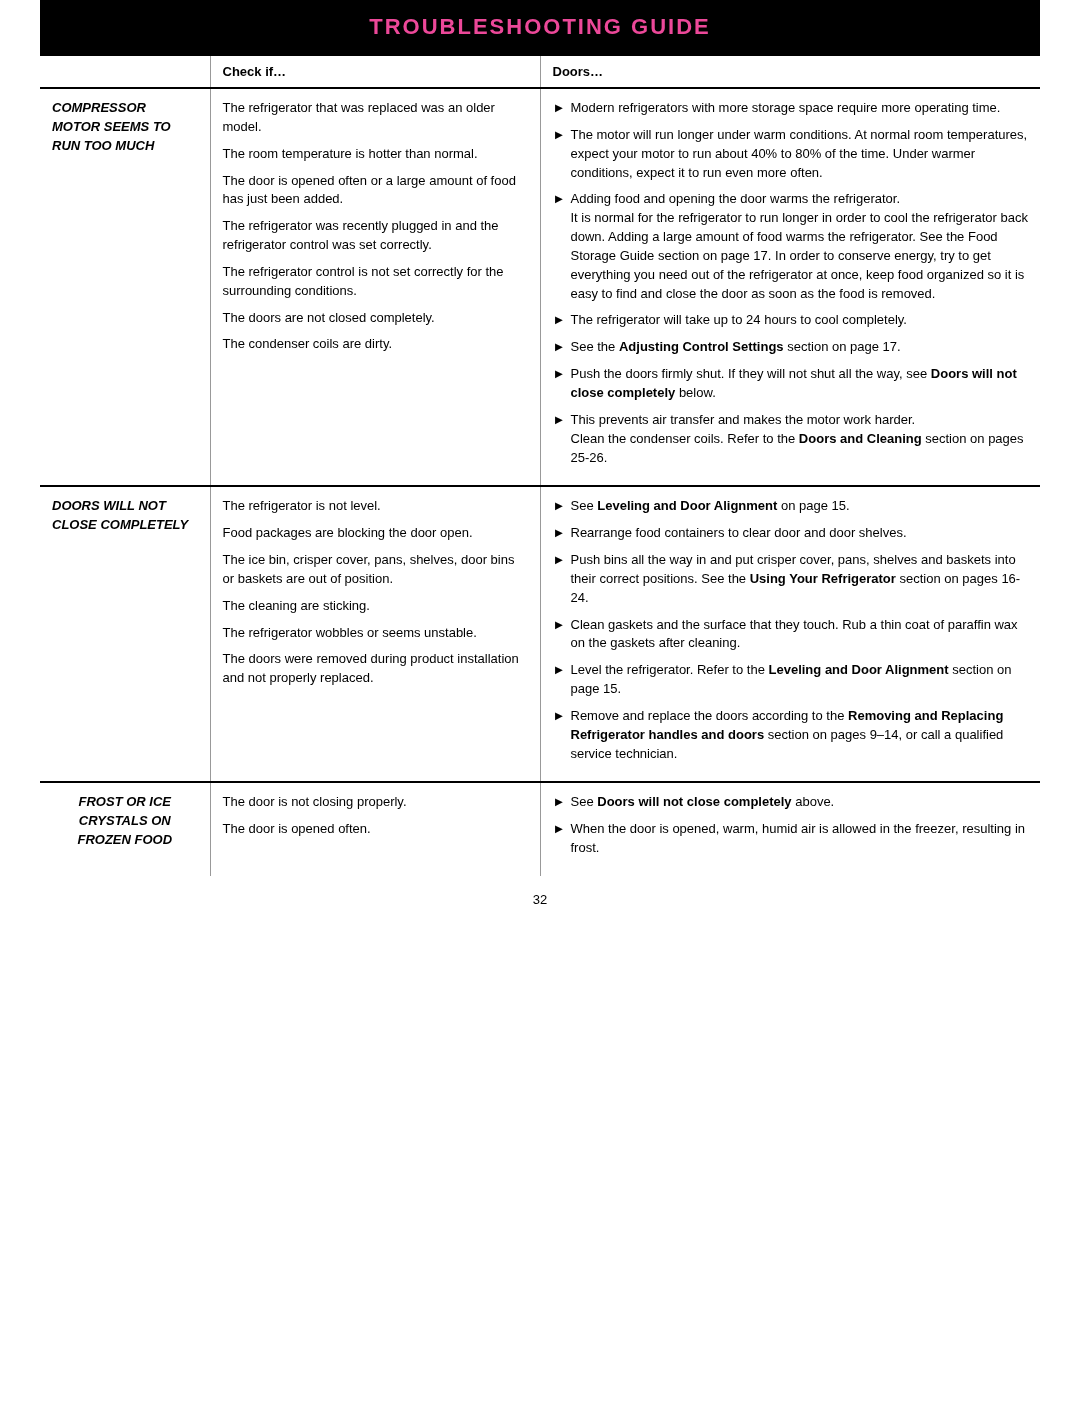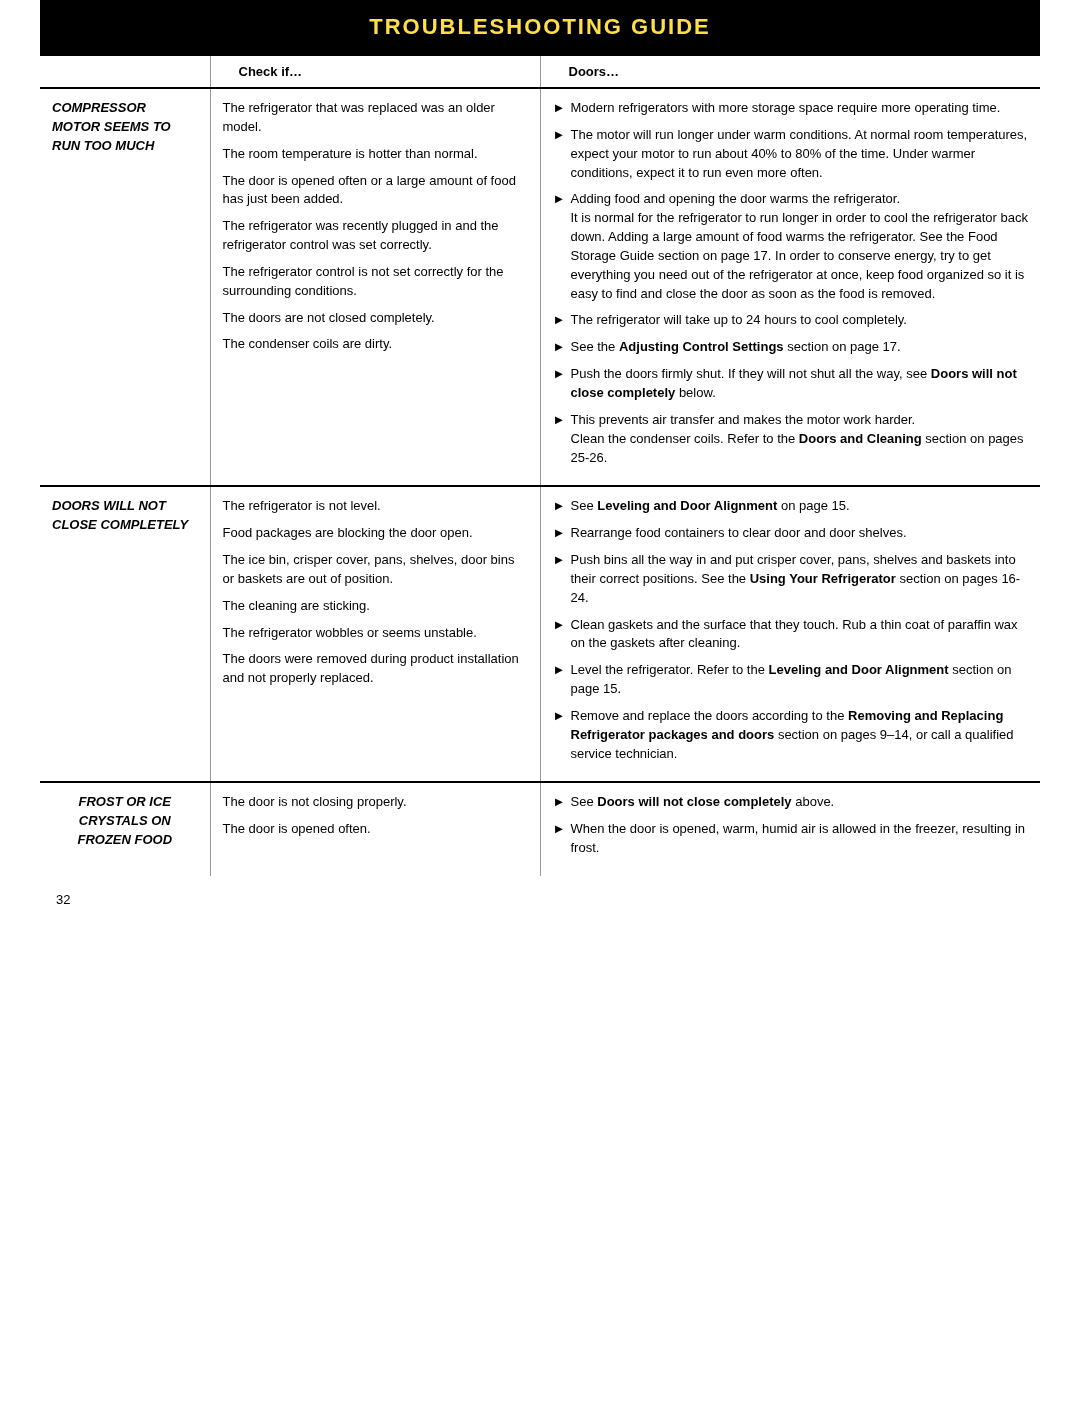--- a/index.html
+++ b/index.html
@@ -12,21 +12,21 @@
       min-height: 1405px;
     }
 
     .page-wrapper {
       width: 1080px;
       padding: 0 40px 40px 40px;
     }
 
     .title-bar {
       background: #000;
-      color: #fde047;
+      color: #ec4899;
       text-align: center;
       padding: 14px 20px;
       margin-bottom: 0;
     }
 
     .title-bar h1 {
       font-size: 22px;
       font-weight: 900;
       letter-spacing: 2px;
       text-transform: uppercase;
@@ -34,21 +34,21 @@
 
     .guide-table {
       width: 100%;
       border-collapse: collapse;
       margin-top: 0;
     }
 
     .guide-table th {
       border-top: 2px solid #000;
       border-bottom: 2px solid #000;
-      padding: 8px 28px;
+      padding: 8px 12px;
       text-align: left;
       font-weight: bold;
       font-size: 13px;
     }
 
     .guide-table td {
       padding: 10px 12px;
       vertical-align: top;
       font-size: 13px;
       line-height: 1.45;
@@ -92,21 +92,21 @@
 
     .check-item {
       margin-bottom: 8px;
     }
 
     .then-item {
       margin-bottom: 8px;
     }
 
     .page-number {
-      text-align: left;
+      text-align: center;
       padding: 16px;
       font-size: 13px;
     }
 
     b, strong {
       font-weight: bold;
     }
   </style>
 </head>
 <body>
@@ -193,21 +193,21 @@
             <div class="then-item bullet">
               <span class="bullet-arrow">►</span>
               <span class="bullet-text">Clean gaskets and the surface that they touch. Rub a thin coat of paraffin wax on the gaskets after cleaning.</span>
             </div>
             <div class="then-item bullet">
               <span class="bullet-arrow">►</span>
               <span class="bullet-text">Level the refrigerator. Refer to the <strong>Leveling</strong> <strong>and Door Alignment</strong> section on page 15.</span>
             </div>
             <div class="then-item bullet">
               <span class="bullet-arrow">►</span>
-              <span class="bullet-text">Remove and replace the doors according to the <strong>Removing and Replacing Refrigerator</strong> <strong>packages and doors</strong> section on pages 9–14, or call a qualified service technician.</span>
+              <span class="bullet-text">Remove and replace the doors according to the <strong>Removing and Replacing Refrigerator</strong> <strong>handles and doors</strong> section on pages 9–14, or call a qualified service technician.</span>
             </div>
           </td>
   </tr>
         <tr>
     <td class="col-issue" style="border-top: 2px solid rgb(0, 0, 0); text-align: center;">FROST OR ICE CRYSTALS ON FROZEN FOOD</td>
     <td class="col-check" style="border-top: 2px solid rgb(0, 0, 0);">
             <div class="check-item">The door is not closing properly.</div>
             <div class="check-item">The door is opened often.</div>
           </td>
     <td class="col-then" style="border-top: 2px solid rgb(0, 0, 0);">

